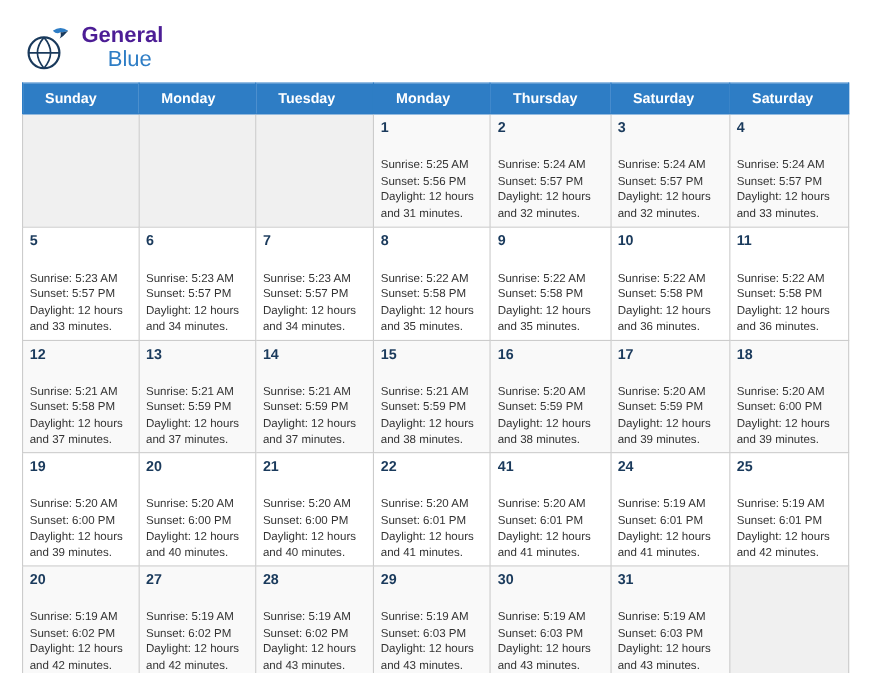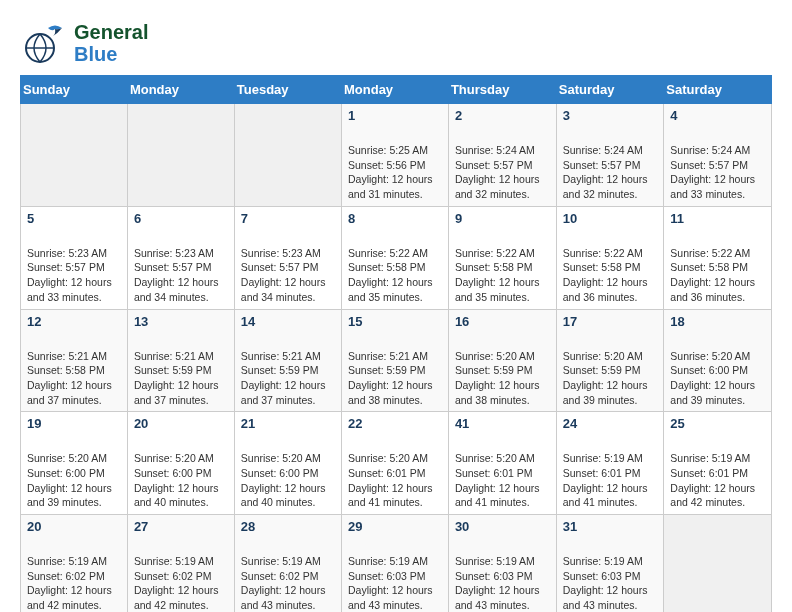--- a/index.html
+++ b/index.html
@@ -35,21 +35,21 @@
     }
     .calendar-table {
       width: 100%;
       border-collapse: collapse;
       font-size: 11px;
     }
     .calendar-table thead tr th {
       background-color: #2e7dc5;
       color: #fff;
       text-align: left;
-      padding: 6px 2px;
+      padding: 6px 20px;
       font-size: 13px;
       border: 1px solid #2e7dc5;
     }
     .calendar-table tbody tr td {
       border: 1px solid #ccc;
       vertical-align: top;
       padding: 4px 6px;
       width: 113px;
       min-height: 80px;
     }
@@ -89,22 +89,22 @@
           <circle cx="20" cy="28" r="14" fill="none" stroke="#1a3a5c" stroke-width="2"></circle>
           <line x1="6" y1="28" x2="34" y2="28" stroke="#1a3a5c" stroke-width="1.5"></line>
           <path d="M20 14 Q26 21 26 28 Q26 35 20 42" fill="none" stroke="#1a3a5c" stroke-width="1.5"></path>
           <path d="M20 14 Q14 21 14 28 Q14 35 20 42" fill="none" stroke="#1a3a5c" stroke-width="1.5"></path>
 
           <path d="M28 8 Q35 3 42 8 Q38 10 35 9 Q32 12 28 8Z" fill="#2e7dc5"></path>
           <path d="M35 9 Q36 14 33 16 Q38 13 42 8 Q38 10 35 9Z" fill="#1a3a5c"></path>
         </svg>
       </div>
       <div>
-        <div style="font-size:20px; font-weight:bold; color:#14532d; line-height:1.1;">General</div>
-        <div style="font-size:20px; font-weight:bold; color:#2e7dc5; line-height:1.1;">Blue</div>
+        <div style="font-size:20px; font-weight:bold; color:#4c1d95; line-height:1.1;">General</div>
+        <div style="font-size:20px; font-weight:normal; color:#2e7dc5; line-height:1.1;margin-left:24px;">Blue</div>
       </div>
     </div>
   </div>
   <div class="title-block">
     <div class="month-title"></div>
     <div class="location-title"></div>
   </div>
 </div>
 
 <table class="calendar-table">

